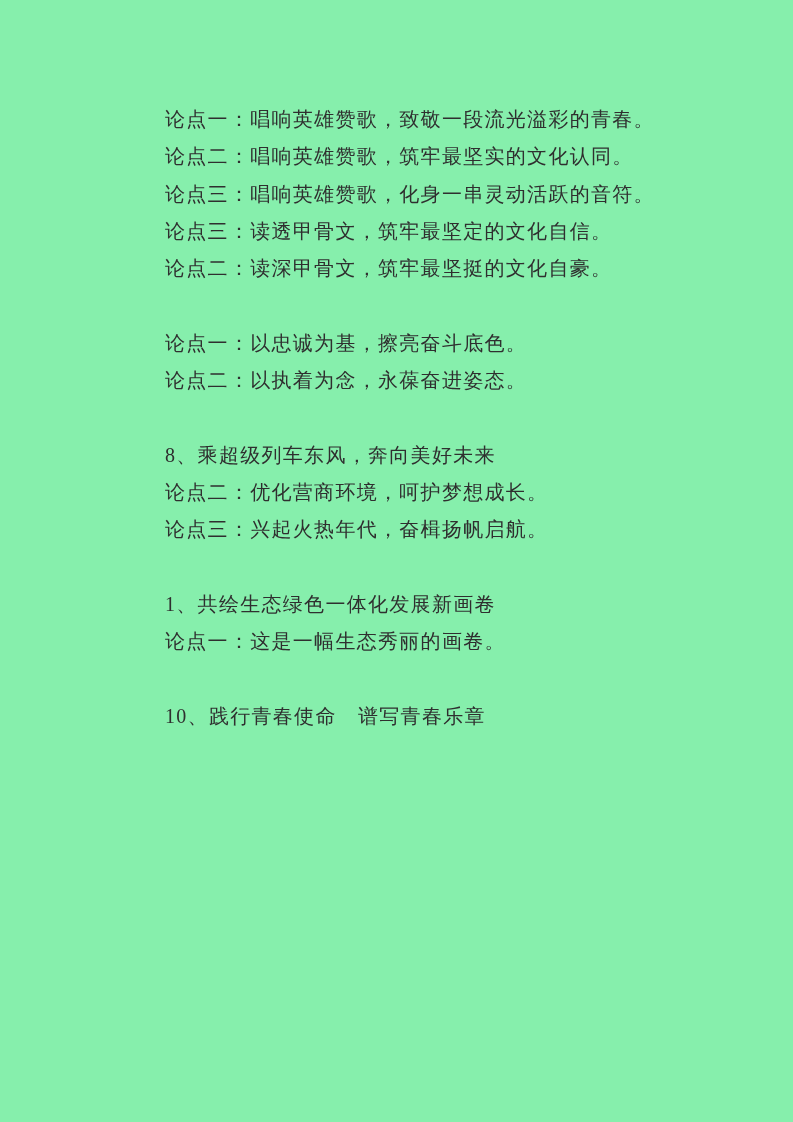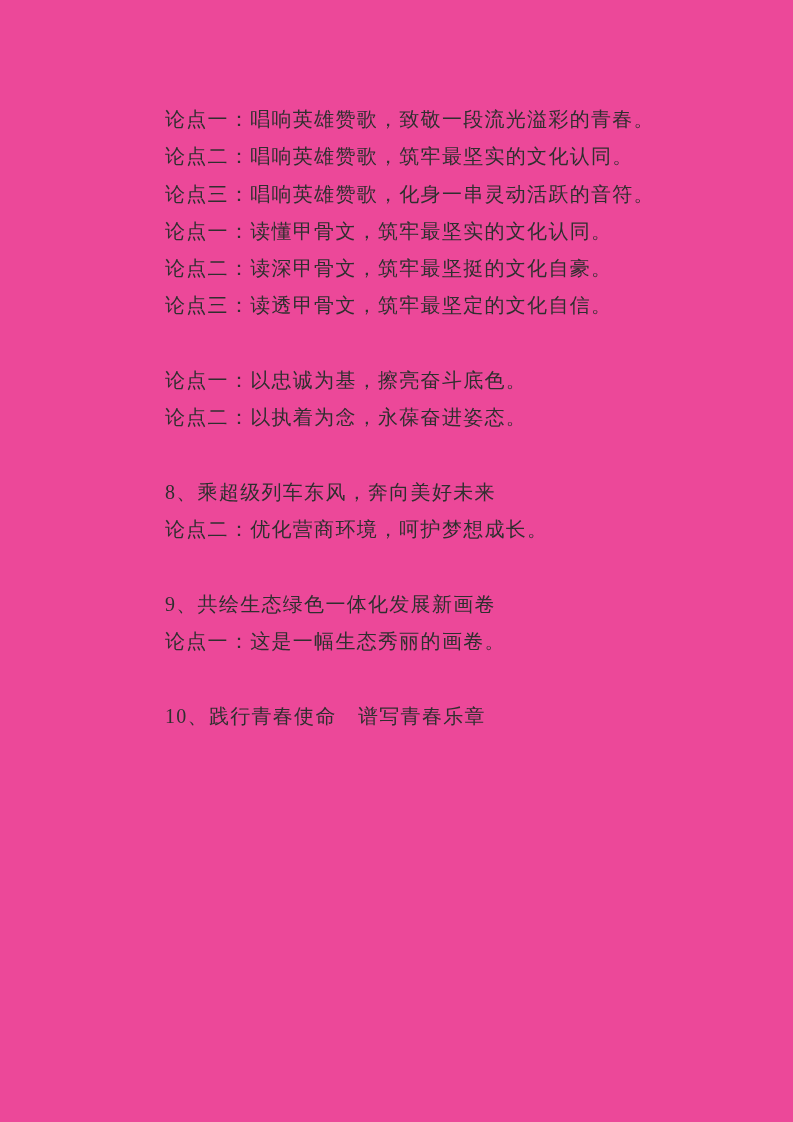--- a/index.html
+++ b/index.html
@@ -4,21 +4,21 @@
 <style>
   html, body {
     margin: 0;
     padding: 0;
     background: #ffffff;
   }
   .page {
     position: relative;
     width: 793px;
     height: 1122px;
-    background: #ec4899;
+    background: #86efac;
     overflow: hidden;
     font-family: "Liberation Serif", "DejaVu Serif", serif;
     color: #2f2f2f;
   }
   .text-block {
     position: absolute;
     left: 165px;
     top: 101px;
     width: 560px;
   }
@@ -32,28 +32,28 @@
   }
 </style>
 </head>
 <body>
 
 <div class="page">
   <div class="text-block">
     <div class="line">论点一：唱响英雄赞歌，致敬一段流光溢彩的青春。</div>
     <div class="line">论点二：唱响英雄赞歌，筑牢最坚实的文化认同。</div>
     <div class="line">论点三：唱响英雄赞歌，化身一串灵动活跃的音符。</div>
-    <div class="line">论点一：读懂甲骨文，筑牢最坚实的文化认同。</div>
+    <div class="line">论点三：读透甲骨文，筑牢最坚定的文化自信。</div>
     <div class="line">论点二：读深甲骨文，筑牢最坚挺的文化自豪。</div>
-    <div class="line">论点三：读透甲骨文，筑牢最坚定的文化自信。</div>
     <div class="line"></div>
     <div class="line">论点一：以忠诚为基，擦亮奋斗底色。</div>
     <div class="line">论点二：以执着为念，永葆奋进姿态。</div>
     <div class="line"></div>
     <div class="line">8、乘超级列车东风，奔向美好未来</div>
     <div class="line">论点二：优化营商环境，呵护梦想成长。</div>
+    <div class="line">论点三：兴起火热年代，奋楫扬帆启航。</div>
     <div class="line"></div>
-    <div class="line">9、共绘生态绿色一体化发展新画卷</div>
+    <div class="line">1、共绘生态绿色一体化发展新画卷</div>
     <div class="line">论点一：这是一幅生态秀丽的画卷。</div>
     <div class="line"></div>
     <div class="line">10、践行青春使命　谱写青春乐章</div>
   </div>
 </div>
 
 </body></html>

